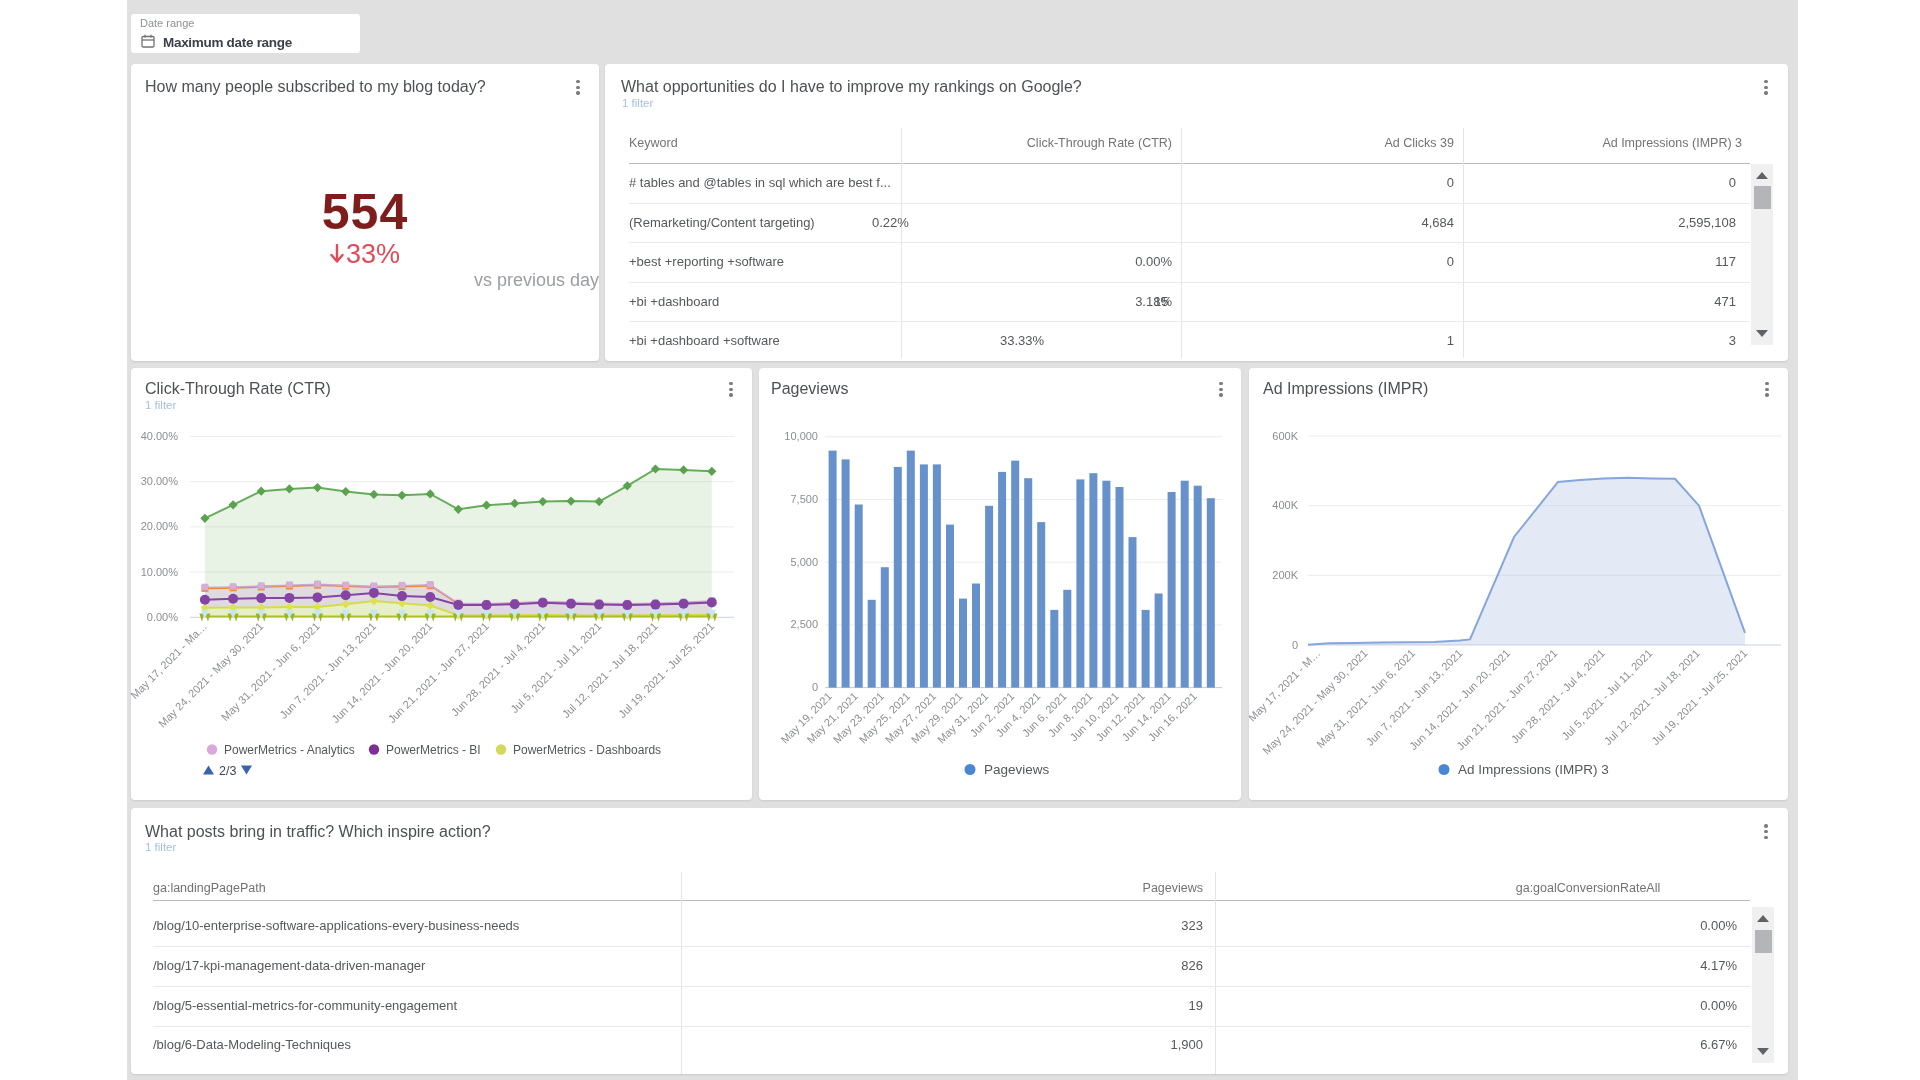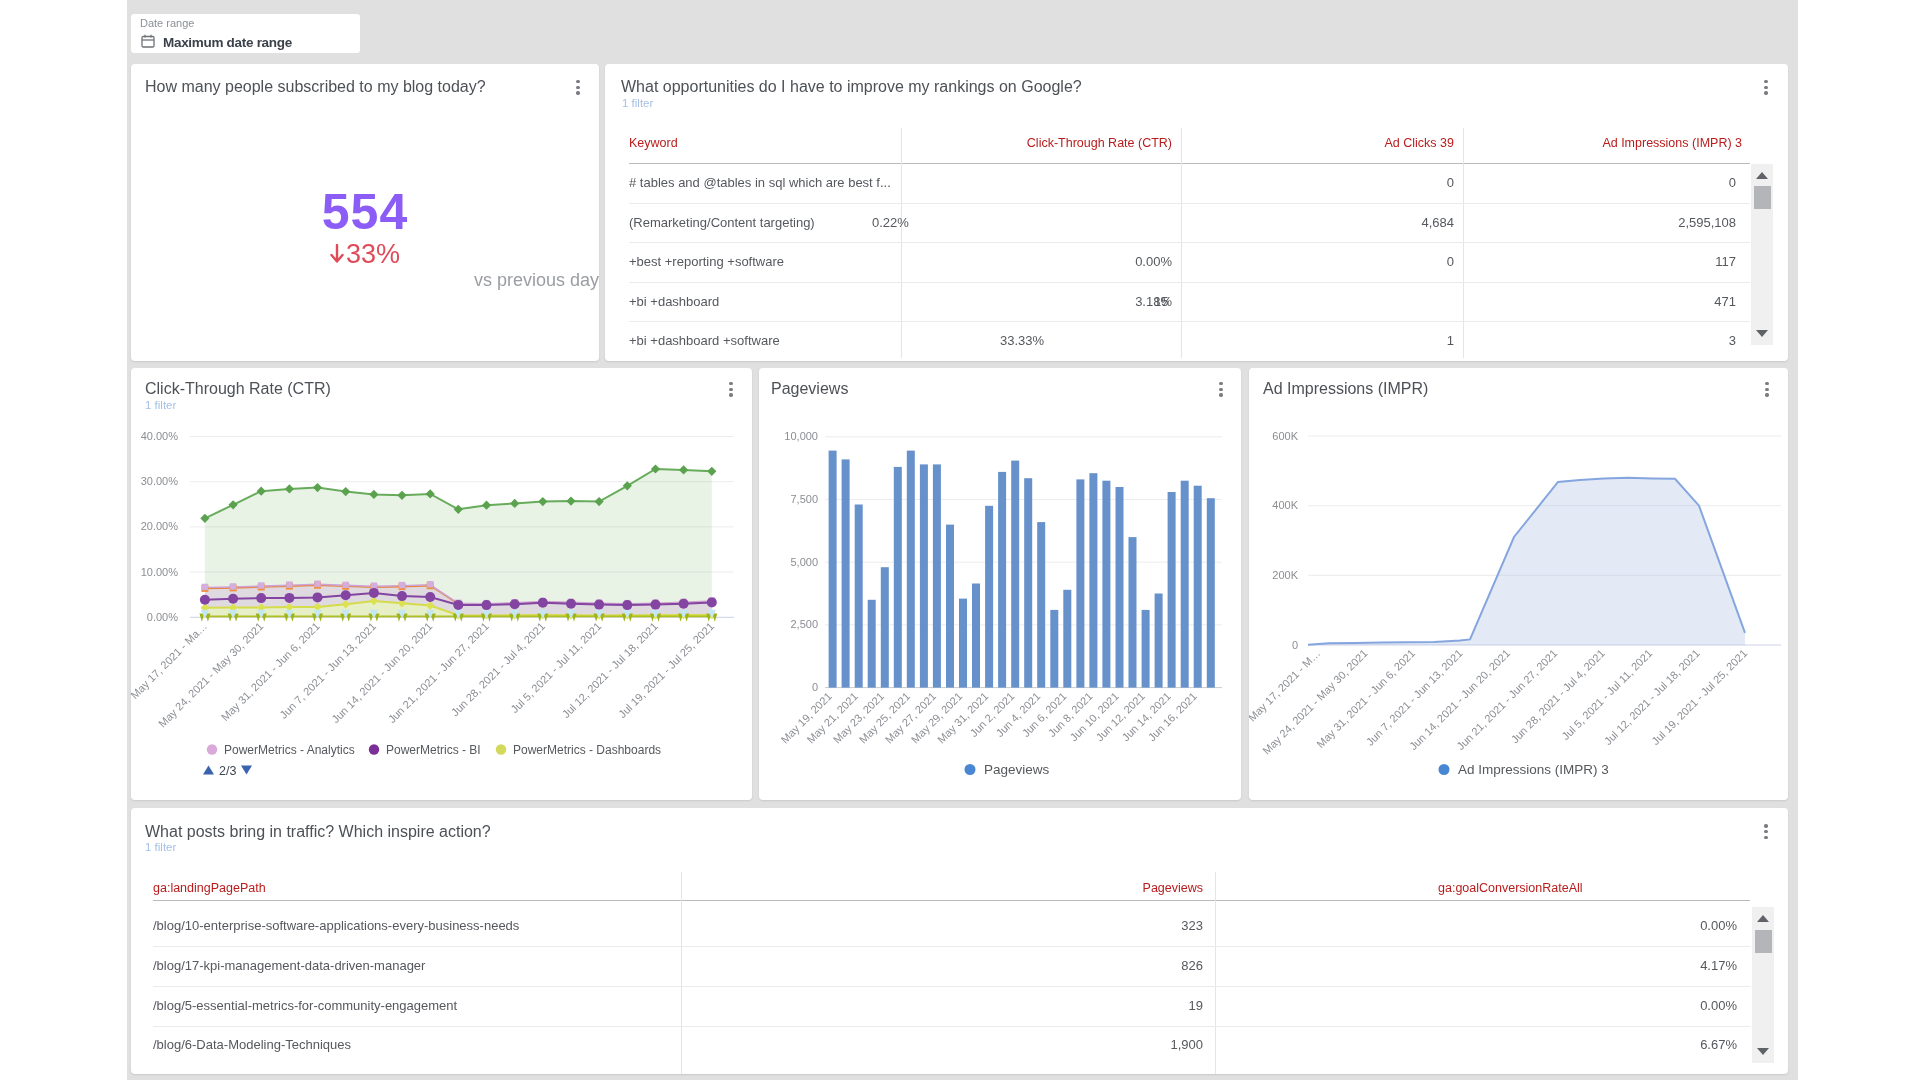--- a/index.html
+++ b/index.html
@@ -1,41 +1,41 @@
 <!DOCTYPE html>
 <html><head><meta charset="utf-8">
 <style>
 *{margin:0;padding:0;box-sizing:border-box}
 body{width:1920px;height:1080px;background:#ffffff;font-family:"Liberation Sans",sans-serif;position:relative;overflow:hidden}
 .dash{position:absolute;left:127px;top:0;width:1671px;height:1080px;background:#e0e0e1}
 .card{position:absolute;background:#fff;border-radius:4px;box-shadow:0 1px 2px rgba(0,0,0,0.10)}
 .title{position:absolute;font-size:16px;color:#4d5156}
 .filter{position:absolute;font-size:11.5px;color:#a5c0e4}
-.hdr{color:#b91c1c;font-size:12.5px;position:absolute}
+.hdr{color:#737373;font-size:12.5px;position:absolute}
 .cell{color:#55585d;font-size:13px;position:absolute;white-space:nowrap}
 .vline{position:absolute;width:1px;background:#e4e5e7}
 .hsep{position:absolute;height:1px;background:#ebebed}
 </style></head><body>
 <div class="dash"></div>
 
 <div style="position:absolute;left:131px;top:14px;width:229px;height:39px;background:#fff;border-radius:3px"></div>
 <div style="position:absolute;left:140px;top:17px;font-size:11px;color:#8d9196">Date range</div>
 <svg style="position:absolute;left:141px;top:34px" width="14" height="14" viewBox="0 0 14 14">
 <rect x="1" y="2.5" width="12" height="10.5" rx="1.2" fill="none" stroke="#6f7277" stroke-width="1.3"></rect>
 <line x1="1" y1="6" x2="13" y2="6" stroke="#6f7277" stroke-width="1.3"></line>
 <line x1="4" y1="0.8" x2="4" y2="3.5" stroke="#6f7277" stroke-width="1.3"></line>
 <line x1="10" y1="0.8" x2="10" y2="3.5" stroke="#6f7277" stroke-width="1.3"></line>
 </svg>
 <div style="position:absolute;left:163px;top:35px;font-size:13.5px;font-weight:bold;letter-spacing:-0.3px;color:#3c424b">Maximum date range</div>
 <div class="card" style="left:131px;top:64px;width:468px;height:297px"></div>
 <div class="title" style="left:145px;top:78px">How many people subscribed to my blog today?</div>
 <div style="position:absolute;left:576.3px;top:79.9px;width:3.4px;height:3.4px;border-radius:50%;background:#797c81"></div>
 <div style="position:absolute;left:576.3px;top:85.6px;width:3.4px;height:3.4px;border-radius:50%;background:#797c81"></div>
 <div style="position:absolute;left:576.3px;top:91.3px;width:3.4px;height:3.4px;border-radius:50%;background:#797c81"></div>
-<div style="position:absolute;left:131px;top:183px;width:468px;text-align:center;font-size:50px;font-weight:bold;color:#8b5cf6;letter-spacing:1px">554</div>
+<div style="position:absolute;left:131px;top:183px;width:468px;text-align:center;font-size:50px;font-weight:bold;color:#7f1d1d;letter-spacing:1px">554</div>
 <div style="position:absolute;left:139px;top:239px;width:468px;text-align:center;font-size:27px;color:#e04b59">33%</div>
 <svg style="position:absolute;left:330px;top:244px" width="14" height="20" viewBox="0 0 14 20">
     <path d="M7 1 L7 17 M1.5 11 L7 17.5 L12.5 11" fill="none" stroke="#e04b59" stroke-width="2.4" stroke-linecap="round" stroke-linejoin="round"></path>
   </svg>
 <div style="position:absolute;left:131px;top:270px;width:468px;text-align:right;font-size:18px;color:#9a9da2">vs previous day</div>
 <div class="card" style="left:605px;top:64px;width:1183px;height:297px"></div>
 <div class="title" style="left:621px;top:78px">What opportunities do I have to improve my rankings on Google?</div>
 <div class="filter" style="left:622px;top:97px">1 filter</div>
 <div style="position:absolute;left:1764.3px;top:79.9px;width:3.4px;height:3.4px;border-radius:50%;background:#797c81"></div>
 <div style="position:absolute;left:1764.3px;top:85.6px;width:3.4px;height:3.4px;border-radius:50%;background:#797c81"></div>
@@ -377,21 +377,21 @@
 <div style="position:absolute;left:1765.3px;top:387.5px;width:3.4px;height:3.4px;border-radius:50%;background:#797c81"></div>
 <div style="position:absolute;left:1765.3px;top:393.2px;width:3.4px;height:3.4px;border-radius:50%;background:#797c81"></div>
 <div class="card" style="left:131px;top:808px;width:1657px;height:266px"></div>
 <div class="title" style="left:145px;top:823px">What posts bring in traffic? Which inspire action?</div>
 <div class="filter" style="left:145px;top:841px">1 filter</div>
 <div style="position:absolute;left:1764.3px;top:824.3px;width:3.4px;height:3.4px;border-radius:50%;background:#797c81"></div>
 <div style="position:absolute;left:1764.3px;top:830.0px;width:3.4px;height:3.4px;border-radius:50%;background:#797c81"></div>
 <div style="position:absolute;left:1764.3px;top:835.7px;width:3.4px;height:3.4px;border-radius:50%;background:#797c81"></div>
 <div class="hdr" style="left:153px;top:881px">ga:landingPagePath</div>
 <div class="hdr" style="left:903px;top:881px;width:300px;text-align:right">Pageviews</div>
-<div class="hdr" style="left:1438px;top:881px;width:300px;text-align:left">ga:goalConversionRateAll</div>
+<div class="hdr" style="left:1438px;top:881px;width:300px;text-align:center">ga:goalConversionRateAll</div>
 <div style="position:absolute;left:153px;top:900px;width:1597px;height:1px;background:#b9bbbe"></div>
 <div class="vline" style="left:681px;top:872px;height:202px"></div>
 <div class="vline" style="left:1215px;top:872px;height:202px"></div>
 <div class="cell" style="left:153px;top:918px">/blog/10-enterprise-software-applications-every-business-needs</div>
 <div class="cell" style="left:903px;top:918px;width:300px;text-align:right">323</div>
 <div class="cell" style="left:1437px;top:918px;width:300px;text-align:right">0.00%</div>
 <div class="hsep" style="left:153px;top:946px;width:1597px"></div>
 <div class="cell" style="left:153px;top:958px">/blog/17-kpi-management-data-driven-manager</div>
 <div class="cell" style="left:903px;top:958px;width:300px;text-align:right">826</div>
 <div class="cell" style="left:1437px;top:958px;width:300px;text-align:right">4.17%</div>

